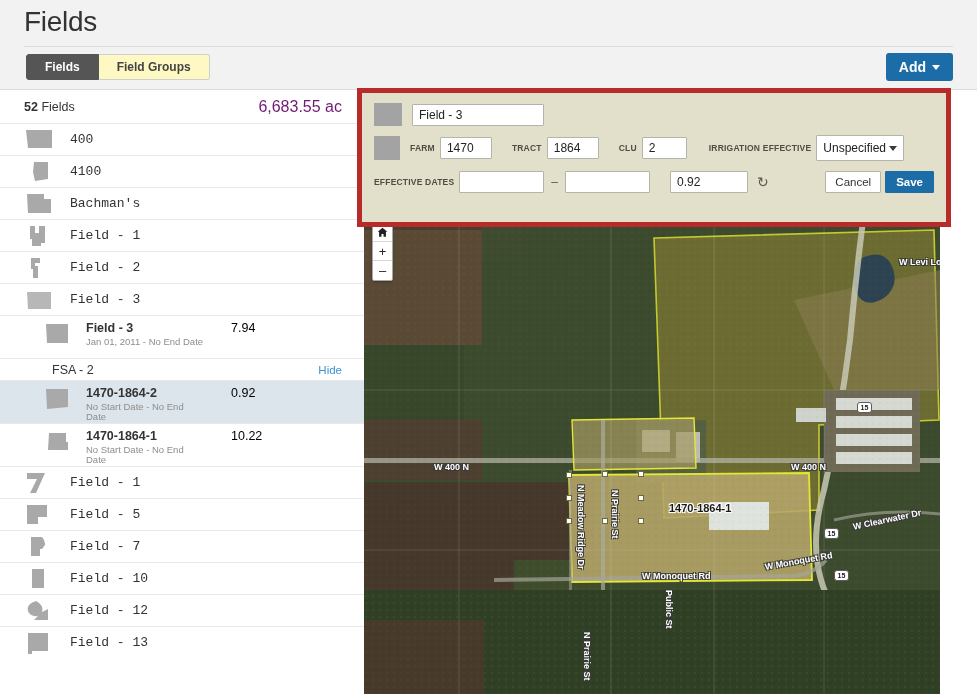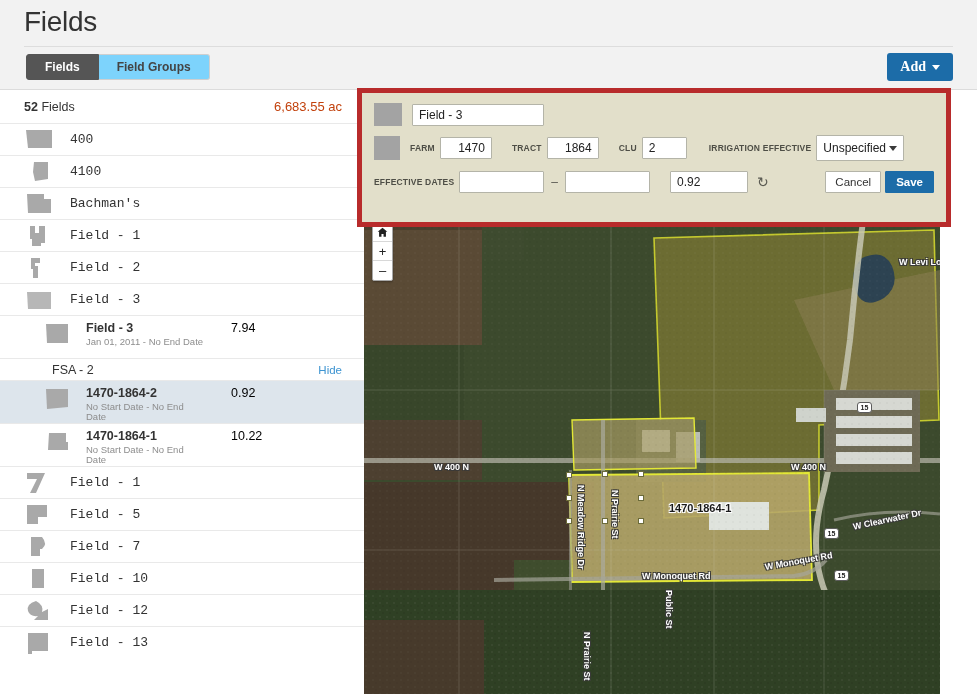--- a/index.html
+++ b/index.html
@@ -27,34 +27,34 @@
   .title-rule {
     position: absolute; left: 24px; top: 46px; width: 929px; height: 1px;
     background: #dddddd;
   }
   .tabs { position: absolute; left: 26px; top: 54px; display: flex; }
   .tab {
     height: 26px; padding: 0 18px;
     display: flex; align-items: center; justify-content: center;
     font-size: 12px; font-weight: bold;
     border: 1px solid #cfcfcf;
-    background: #7dd3fc; color: #444;
+    background: #fef9c3; color: #444;
     cursor: pointer;
   }
   .tab.active { background: #555555; color: #ffffff; border-color: #555; }
   .tab:first-child { border-radius: 3px 0 0 3px; }
   .tab:last-child { border-radius: 0 3px 3px 0; border-left: none; }
 
   .add-button {
     position: absolute; right: 24px; top: 53px;
     height: 28px; padding: 0 13px;
     background: #1c6ca8; color: #fff;
     border: none; border-radius: 3px;
     font-size: 14px; font-weight: bold;
-    font-family: Liberation Serif, serif;
+    font-family: Liberation Sans, sans-serif;
     display: flex; align-items: center; gap: 6px;
     cursor: pointer;
   }
   .caret-down {
     width: 0; height: 0;
     border-left: 4px solid transparent;
     border-right: 4px solid transparent;
     border-top: 5px solid #fff;
     display: inline-block;
   }
@@ -64,21 +64,21 @@
     position: absolute; left: 0; top: 90px; width: 364px; height: 604px;
     background: #ffffff; overflow: hidden;
   }
   .summary-row {
     height: 33px; display: flex; align-items: center;
     padding: 0 22px 0 24px;
     font-size: 12.5px; color: #333;
   }
   .summary-count { font-weight: bold; }
   .summary-count .label-lt { font-weight: normal; }
-  .summary-area { margin-left: auto; color: #c2410c; font-size: 13px; }
+  .summary-area { margin-left: auto; color: #701a75; font-size: 16px; }
 
   .list-row {
     position: relative;
     display: flex; align-items: center;
     height: 32px;
     border-top: 1px solid #e9e9e9;
     padding-left: 24px;
     cursor: pointer;
   }
   .list-row .thumb { flex: 0 0 36px; height: 24px; margin-right: 10px; }
@@ -191,21 +191,21 @@
   .ep-thumb { width: 28px; height: 23px; background: #a3a3a3; margin-right: 10px; flex: 0 0 28px; }
   .ep-thumb2 { width: 26px; height: 24px; background: #a3a3a3; margin-right: 10px; flex: 0 0 26px; }
 
   .ep-input {
     background: #ffffff; border: 1px solid #b4b4a8;
     height: 22px; font-size: 12px; color: #222;
     padding: 0 6px; font-family: "Liberation Sans", sans-serif;
     border-radius: 1px;
   }
   .ep-input.name { width: 132px; }
-  .ep-input.num  { width: 52px; text-align: right; }
+  .ep-input.num  { width: 52px; }
   .ep-input.clu  { width: 45px; }
   .ep-input.date { width: 85px; }
   .ep-input.acres { width: 78px; }
 
   .ep-label {
     font-size: 8.5px; font-weight: bold; color: #4e4e46;
     letter-spacing: 0.2px; margin-right: 5px; white-space: nowrap;
   }
   .ep-select {
     position: relative; background:#fff; border: 1px solid #b4b4a8;

